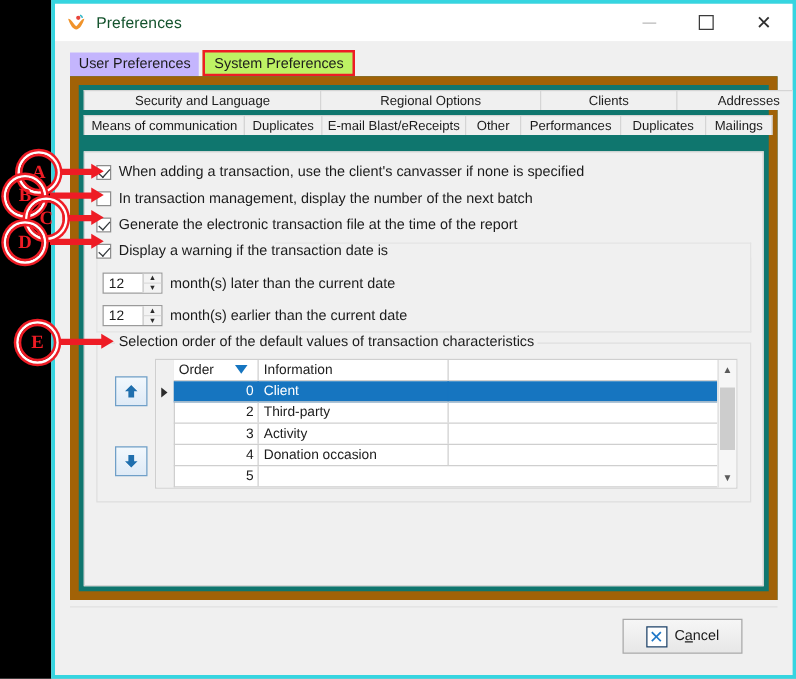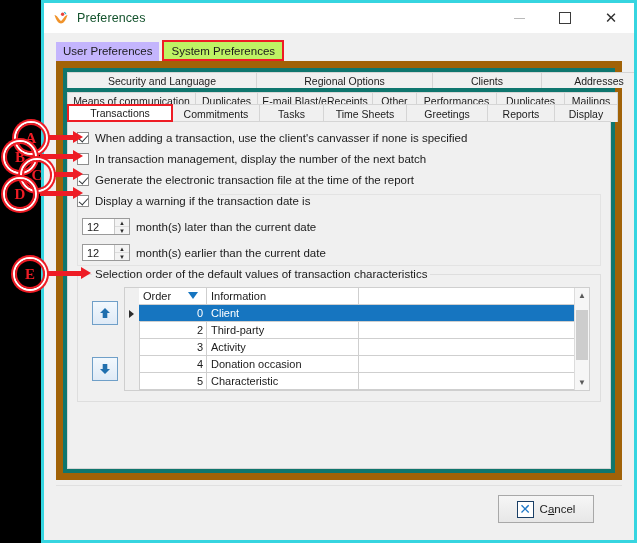--- a/index.html
+++ b/index.html
@@ -379,29 +379,20 @@
       <div class="tabrow r2">
         <div class="itab" style="width:129px">Means of communication</div>
         <div class="itab" style="width:63px">Duplicates</div>
         <div class="itab" style="width:116px">E-mail Blast/eReceipts</div>
         <div class="itab" style="width:45px">Other</div>
         <div class="itab" style="width:81px">Performances</div>
         <div class="itab" style="width:69px">Duplicates</div>
         <div class="itab" style="width:54px">Mailings</div>
       </div>
 
-      <div class="tabrow r3">
-        <div class="itab sel" style="width:106px">Transactions</div>
-        <div class="itab" style="width:88px">Commitments</div>
-        <div class="itab" style="width:65px">Tasks</div>
-        <div class="itab" style="width:84px">Time Sheets</div>
-        <div class="itab" style="width:82px">Greetings</div>
-        <div class="itab" style="width:68px">Reports</div>
-        <div class="itab" style="width:64px">Display</div>
-      </div>
 
       <div class="innerpage">
 
         <div class="cbrow" style="top:10px">
           <span class="cb on"></span>
           <span>When adding a transaction, use the client's canvasser if none is specified</span>
         </div>
         <div class="cbrow" style="top:31px">
           <span class="cb"></span>
           <span>In transaction management, display the number of the next batch</span>
@@ -484,21 +475,20 @@
                 <div class="grow">
                   <div class="gc-order">3</div>
                   <div class="gc-info">Activity</div>
                 </div>
                 <div class="grow">
                   <div class="gc-order">4</div>
                   <div class="gc-info">Donation occasion</div>
                 </div>
                 <div class="grow">
                   <div class="gc-order">5</div>
-                  <div class="gc-info">Characteristic</div>
                 </div>
 
               </div>
             </div>
 
             <div class="vscroll">
               <div class="sbtn">▲</div>
               <div class="thumb"></div>
               <div class="sbtn bot">▼</div>
             </div>

